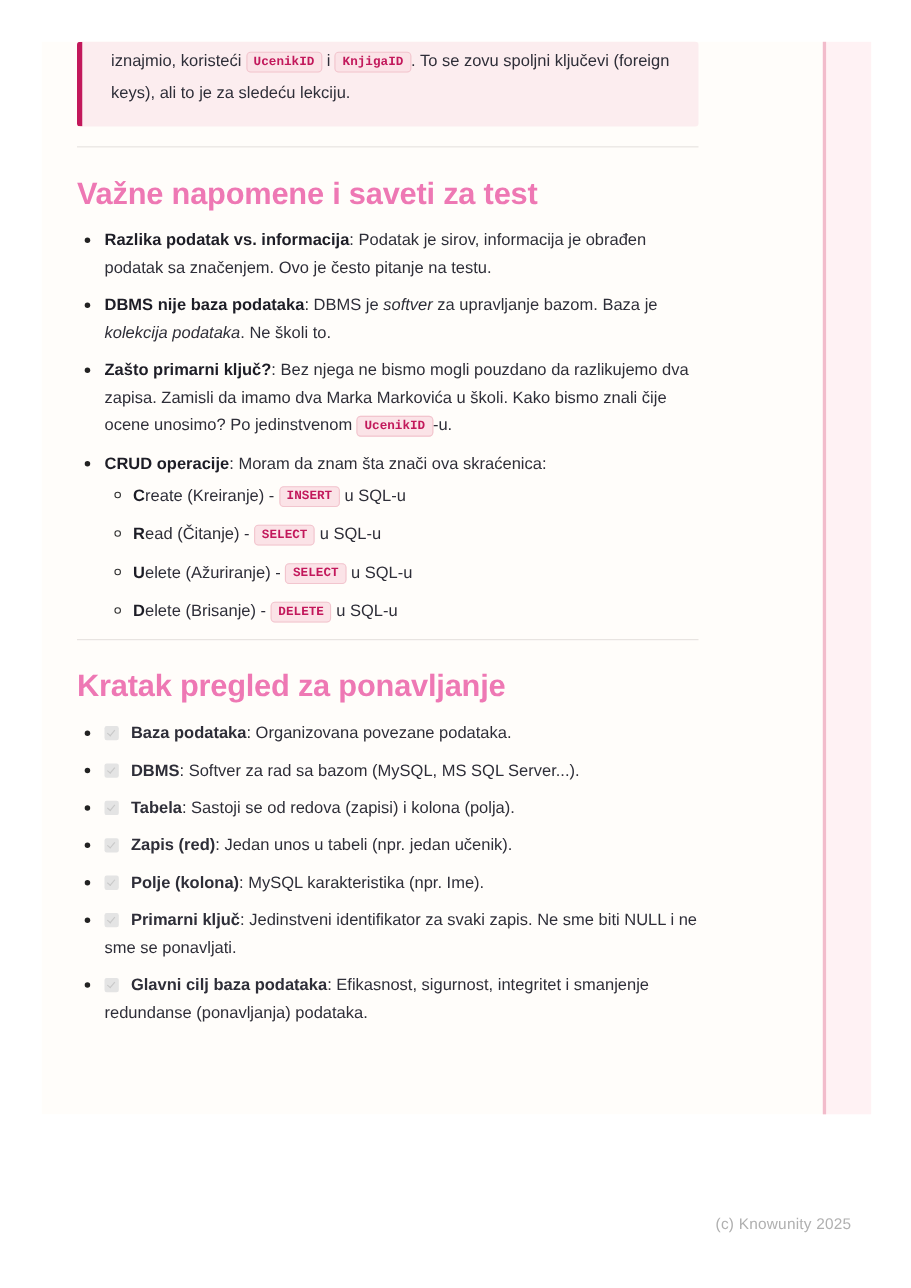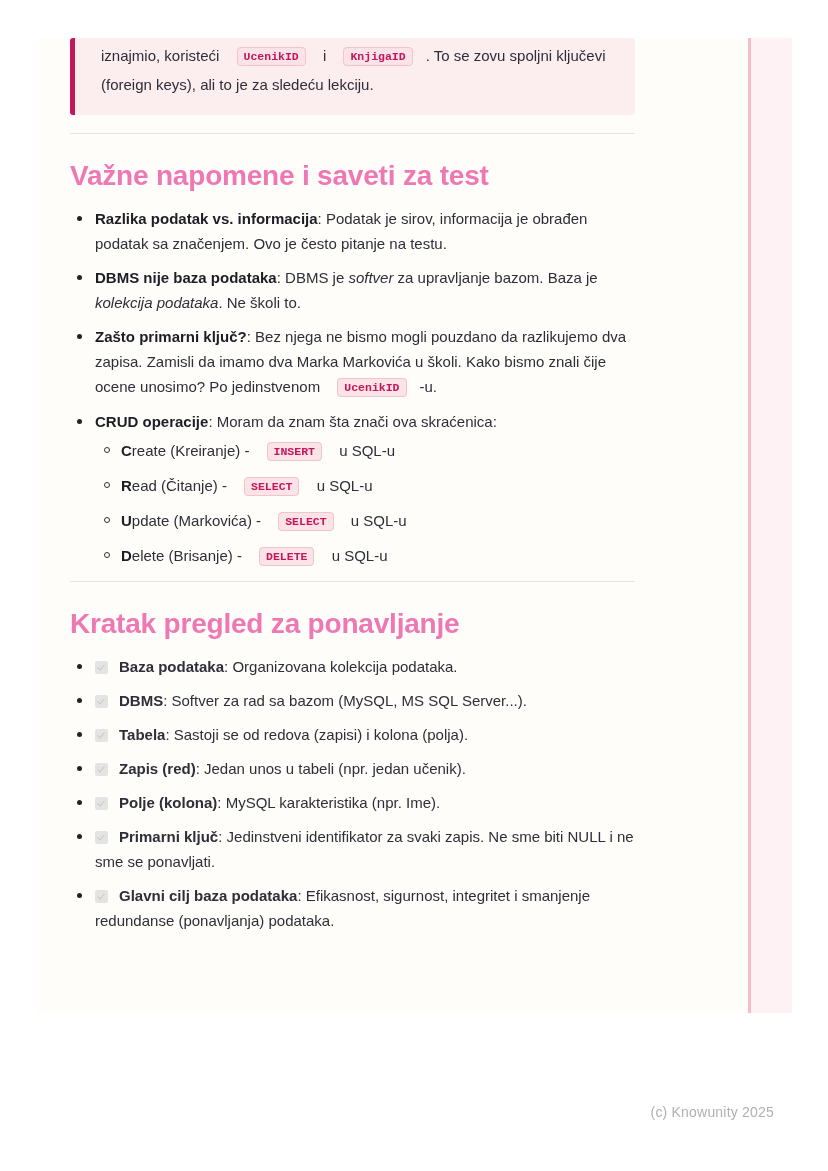--- a/index.html
+++ b/index.html
@@ -40,21 +40,21 @@
     }
     code.chip {
       font-family: "Liberation Mono", "DejaVu Sans Mono", monospace;
       font-size: 11.5px;
       font-weight: bold;
       color: #c2185b;
       background: #fbe3e7;
       border: 1px solid #f2c5ce;
       border-radius: 4px;
       padding: 2px 6px;
-      margin: 0 13px;
+      margin: 0 0;
       vertical-align: 1px;
     }
     hr.divider {
       border: none;
       border-top: 1px solid #e6e2de;
       margin: 18px 0 0 0;
     }
     h2.section-title {
       font-size: 28px;
       font-weight: bold;
@@ -168,35 +168,35 @@
     <li>
       <b>CRUD operacije</b><span>: Moram da znam šta znači ova skraćenica:</span>
       <ul class="sub">
         <li>
           <b>C</b><span>reate (Kreiranje) - </span><code class="chip">INSERT</code><span> u SQL-u</span>
         </li>
         <li>
           <b>R</b><span>ead (Čitanje) - </span><code class="chip">SELECT</code><span> u SQL-u</span>
         </li>
         <li>
-          <b>U</b><span>pdate (Markovića) - </span><code class="chip">SELECT</code><span> u SQL-u</span>
+          <b>U</b><span>elete (Ažuriranje) - </span><code class="chip">SELECT</code><span> u SQL-u</span>
         </li>
         <li>
           <b>D</b><span>elete (Brisanje) - </span><code class="chip">DELETE</code><span> u SQL-u</span>
         </li>
       </ul>
     </li>
   </ul>
 
   <hr class="divider" style="margin-top:12px">
 
   <h2 class="section-title">Kratak pregled za ponavljanje</h2>
 
   <ul class="review">
-    <li><span class="cbx"></span><b>Baza podataka</b><span>: Organizovana kolekcija podataka.</span></li>
+    <li><span class="cbx"></span><b>Baza podataka</b><span>: Organizovana povezane podataka.</span></li>
     <li><span class="cbx"></span><b>DBMS</b><span>: Softver za rad sa bazom (MySQL, MS SQL Server...).</span></li>
     <li><span class="cbx"></span><b>Tabela</b><span>: Sastoji se od redova (zapisi) i kolona (polja).</span></li>
     <li><span class="cbx"></span><b>Zapis (red)</b><span>: Jedan unos u tabeli (npr. jedan učenik).</span></li>
     <li><span class="cbx"></span><b>Polje (kolona)</b><span>: MySQL karakteristika (npr. Ime).</span></li>
     <li><span class="cbx"></span><b>Primarni ključ</b><span>: Jedinstveni identifikator za svaki zapis. Ne sme biti NULL i ne sme se ponavljati.</span></li>
     <li><span class="cbx"></span><b>Glavni cilj baza podataka</b><span>: Efikasnost, sigurnost, integritet i smanjenje redundanse (ponavljanja) podataka.</span></li>
   </ul>
 </div>
 
 <div class="footer">(c) Knowunity 2025</div>

